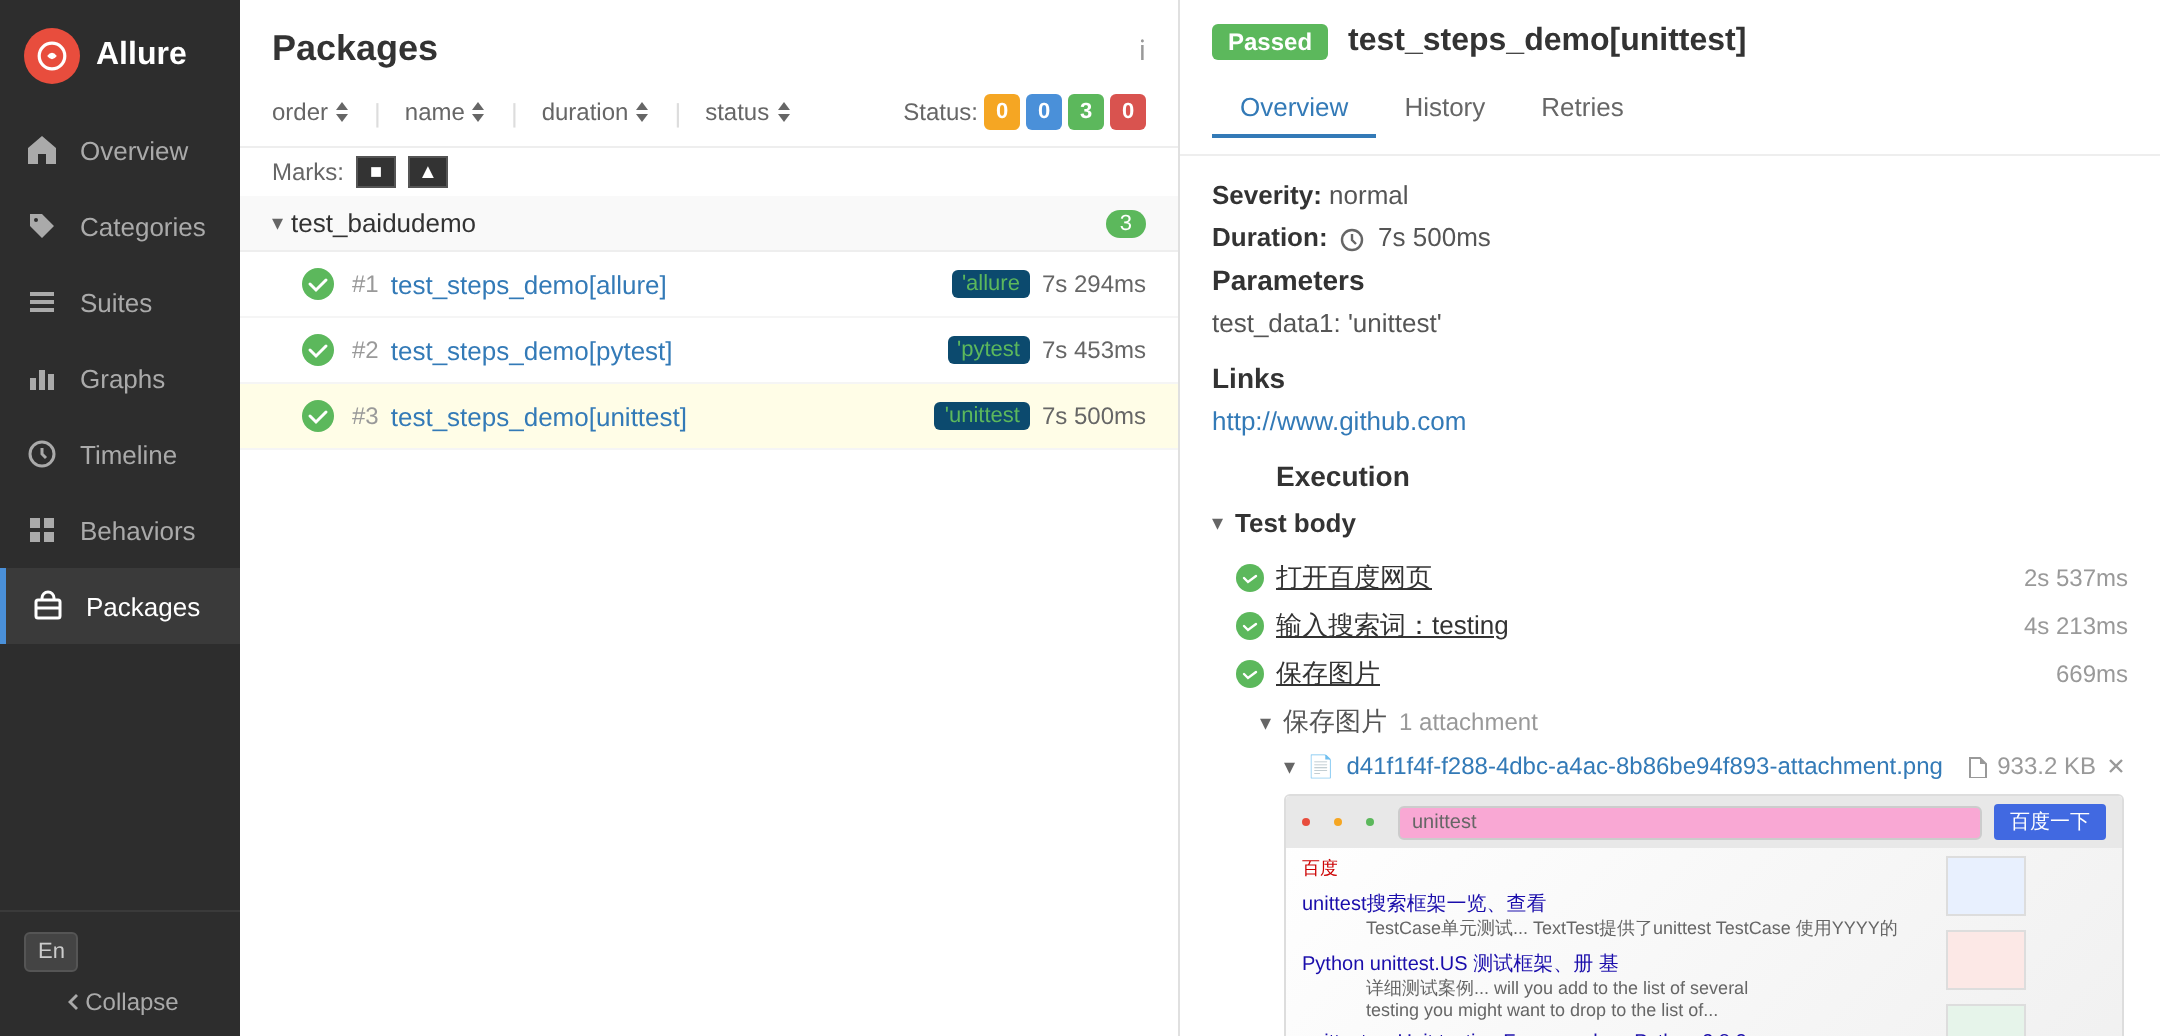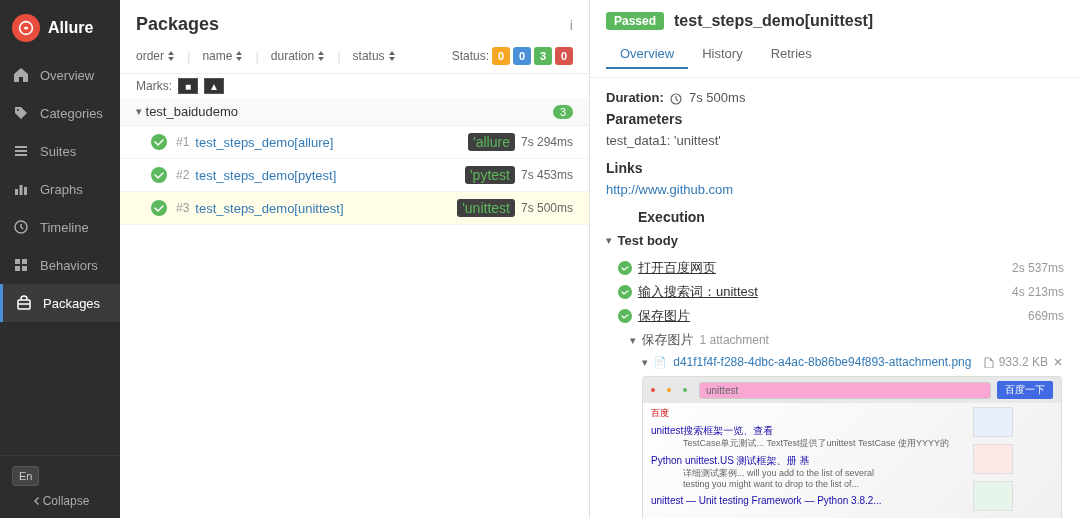--- a/index.html
+++ b/index.html
@@ -46,21 +46,21 @@
     .package-group { }
     .package-group-header { display: flex; align-items: center; padding: 6px 16px; background: #f9f9f9; border-bottom: 1px solid #eee; cursor: pointer; }
     .package-group-toggle { color: #666; margin-right: 4px; font-size: 11px; }
     .package-group-name { font-size: 13px; color: #333; font-weight: 500; }
     .package-group-badge { margin-left: auto; background: #5cb85c; color: #fff; border-radius: 10px; padding: 1px 7px; font-size: 11px; }
     .package-item { display: flex; align-items: center; padding: 7px 16px 7px 30px; border-bottom: 1px solid #f5f5f5; cursor: pointer; }
     .package-item.active { background: #fffde7; }
     .package-status-icon { width: 18px; height: 18px; margin-right: 8px; flex-shrink: 0; }
     .package-number { color: #999; font-size: 12px; margin-right: 6px; }
     .package-name { color: #337ab7; font-size: 13px; flex: 1; }
-    .package-tag { background: #404040; color: #5cb85c; font-size: 14px; padding: 1px 5px; border-radius: 3px; margin-right: 6px; margin-left: 20px; }
+    .package-tag { background: #0c4a6e; color: #5cb85c; font-size: 11px; padding: 1px 5px; border-radius: 3px; margin-right: 6px; margin-left: 20px; }
     .package-duration { color: #666; font-size: 12px; }
 
     
     .detail-panel { flex: 1; background: #fff; overflow-y: auto; padding: 0; }
     .detail-header { padding: 12px 16px 8px; border-bottom: 1px solid #eee; }
     .detail-title-row { display: flex; align-items: center; gap: 10px; margin-bottom: 10px; }
     .passed-badge { background: #5cb85c; color: #fff; font-size: 12px; font-weight: bold; padding: 2px 8px; border-radius: 3px; }
     .detail-title { font-size: 16px; font-weight: 600; color: #333; }
     .detail-tabs { display: flex; gap: 0; border-bottom: none; }
     .detail-tab { padding: 6px 14px; font-size: 13px; color: #666; cursor: pointer; border-bottom: 2px solid transparent; }
@@ -291,20 +291,24 @@
         <span class="detail-title">test_steps_demo[unittest]</span>
       </div>
       <div class="detail-tabs">
         <div class="detail-tab active">Overview</div>
         <div class="detail-tab">History</div>
         <div class="detail-tab">Retries</div>
       </div>
     </div>
     <div class="detail-body">
       <div class="detail-row">
+        <strong>Severity:</strong>
+        <span>normal</span>
+      </div>
+      <div class="detail-row">
         <strong>Duration:</strong>
         <svg width="12" height="12" viewBox="0 0 12 12" fill="none" stroke="#666" stroke-width="1.2" style="vertical-align:middle;margin:0 3px">
             <circle cx="6" cy="6" r="5"></circle>
             <path d="M6 3v3l2 2"></path>
           </svg>
         <span>7s 500ms</span>
       </div>
 
       <div class="detail-section">
         <div class="detail-section-title">Parameters</div>
@@ -334,21 +338,21 @@
           <span class="step-name">打开百度网页</span>
           <span class="step-duration">2s 537ms</span>
         </div>
 
         <div class="step-item">
           <div class="step-icon step-icon-pass">
             <svg width="8" height="8" viewBox="0 0 8 8" fill="none">
                 <path d="M1 4l2 2 4-3" stroke="white" stroke-width="1.2" stroke-linecap="round"></path>
               </svg>
           </div>
-          <span class="step-name">输入搜索词：unittest</span>
+          <span class="step-name">输入搜索词：testing</span>
           <span class="step-duration">4s 213ms</span>
         </div>
 
         <div class="step-item">
           <div class="step-icon step-icon-pass">
             <svg width="8" height="8" viewBox="0 0 8 8" fill="none">
                 <path d="M1 4l2 2 4-3" stroke="white" stroke-width="1.2" stroke-linecap="round"></path>
               </svg>
           </div>
           <span class="step-name">保存图片</span>

